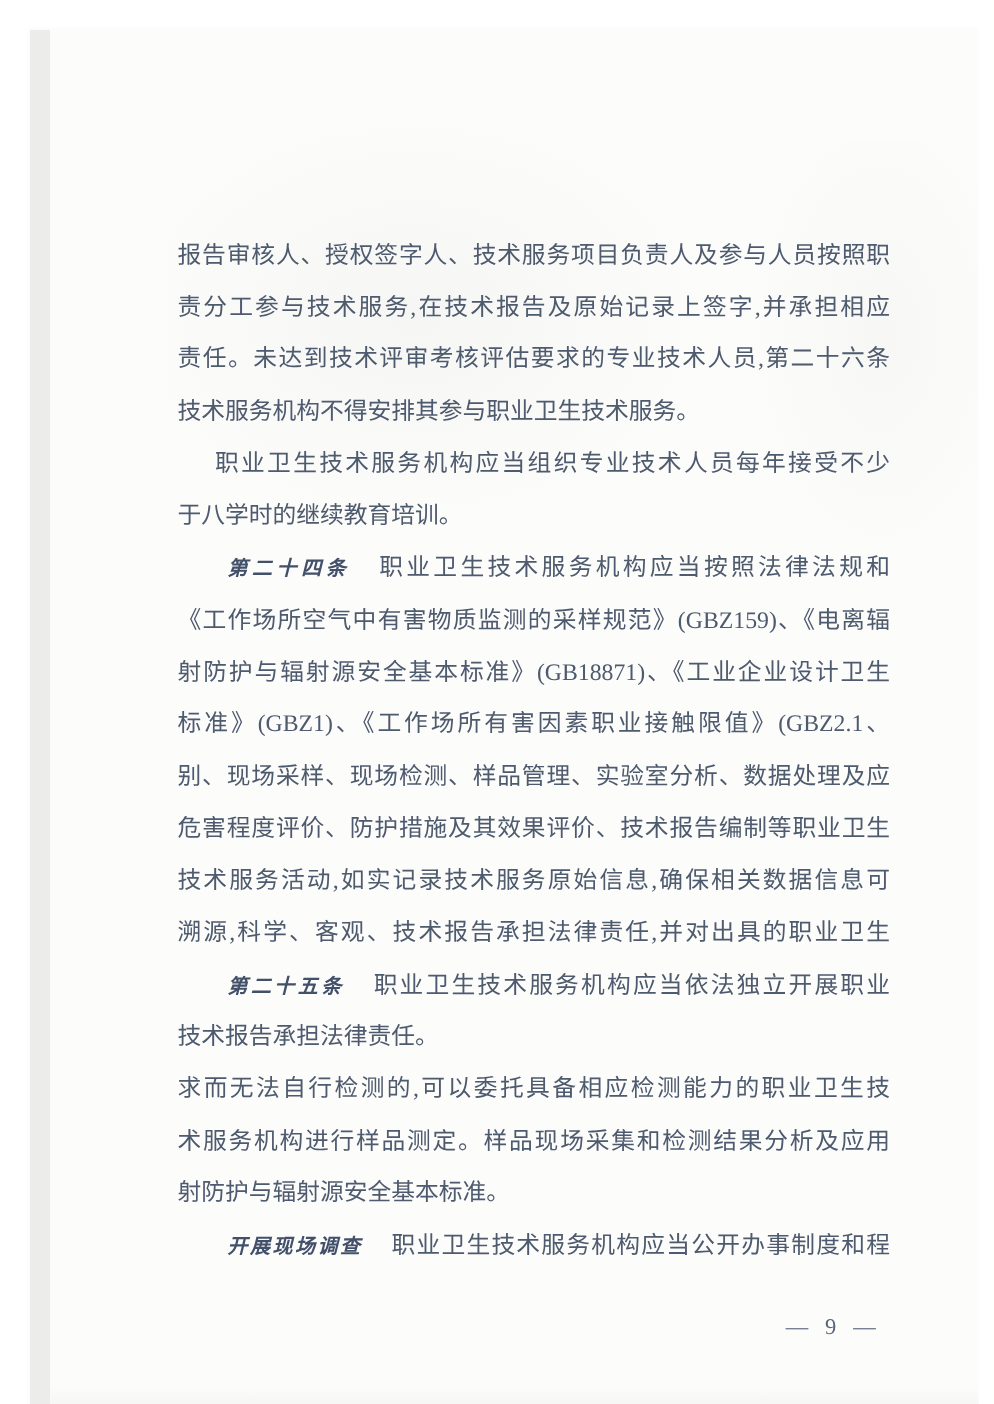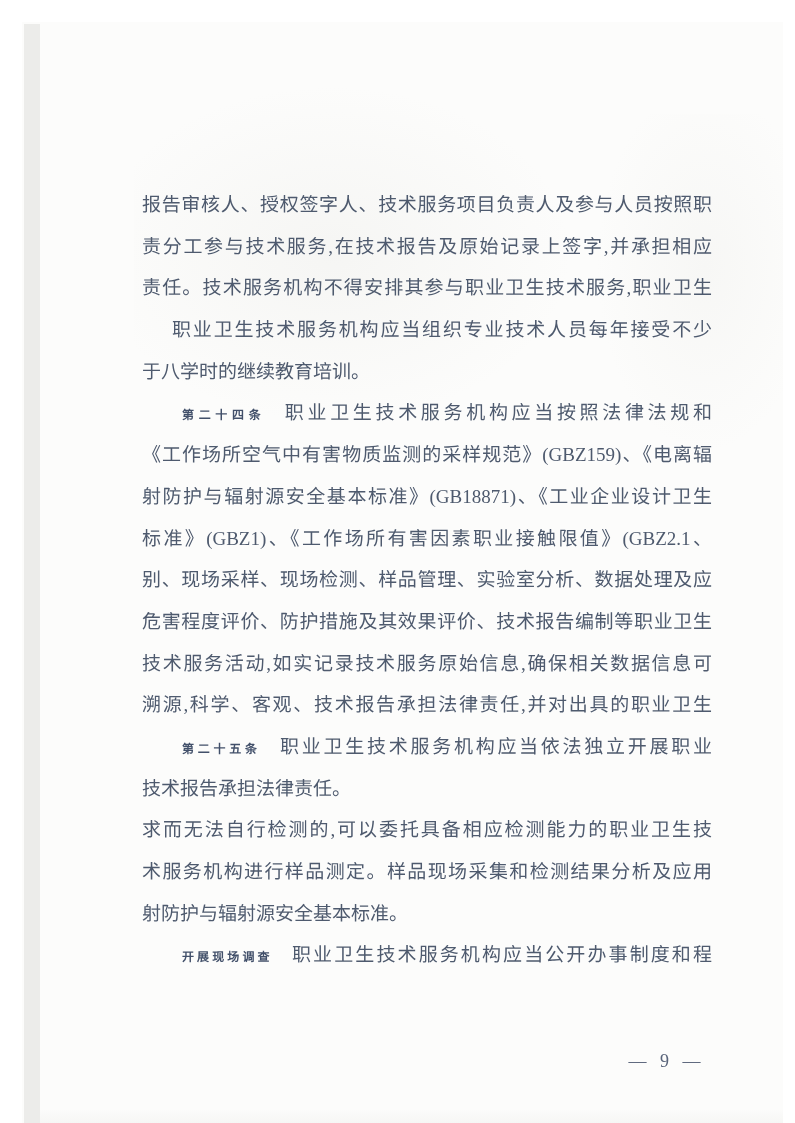--- a/index.html
+++ b/index.html
@@ -61,24 +61,25 @@
   .line.short {
     text-align: left;
     text-align-last: auto;
   }
   .line.indent {
     padding-left: 2em;
   }
   .clause {
     font-family: "Liberation Sans", sans-serif;
     font-weight: 700;
-    font-size: 12px;
+    font-size: 16px;
     color: var(--clause-color);
     margin-right: 0.95em;
     letter-spacing: 1px;
+    font-style: italic;
   }
   .footer {
     position: absolute;
     left: 586px;
     top: 1012px;
     width: 110px;
     height: 34px;
     line-height: 34px;
     font-size: 18px;
     color: #59647a;
@@ -93,21 +94,22 @@
 <div class="page">
   <div class="scan-blob-1"></div>
   <div class="scan-blob-2"></div>
   <div class="scan-band-bottom"></div>
   <div class="scan-edge-bottom"></div>
   <div class="scan-edge-left"></div>
 
   <div class="body-text">
       <div class="line">报告审核人、授权签字人、技术服务项目负责人及参与人员按照职</div>
       <div class="line">责分工参与技术服务,在技术报告及原始记录上签字,并承担相应</div>
-      <div class="line">责任。技术服务机构不得安排其参与职业卫生技术服务,职业卫生</div>
+      <div class="line">责任。未达到技术评审考核评估要求的专业技术人员,第二十六条</div>
+      <div class="line short">技术服务机构不得安排其参与职业卫生技术服务。</div>
       <div class="line indent">职业卫生技术服务机构应当组织专业技术人员每年接受不少</div>
       <div class="line short">于八学时的继续教育培训。</div>
       <div class="line indent"><span class="clause">第二十四条</span>职业卫生技术服务机构应当按照法律法规和</div>
       <div class="line">《工作场所空气中有害物质监测的采样规范》(GBZ159)、《电离辐</div>
       <div class="line">射防护与辐射源安全基本标准》(GB18871)、《工业企业设计卫生</div>
       <div class="line">标准》(GBZ1)、《工作场所有害因素职业接触限值》(GBZ2.1、</div>
       <div class="line">别、现场采样、现场检测、样品管理、实验室分析、数据处理及应用、</div>
       <div class="line">危害程度评价、防护措施及其效果评价、技术报告编制等职业卫生</div>
       <div class="line">技术服务活动,如实记录技术服务原始信息,确保相关数据信息可</div>
       <div class="line">溯源,科学、客观、技术报告承担法律责任,并对出具的职业卫生</div>

